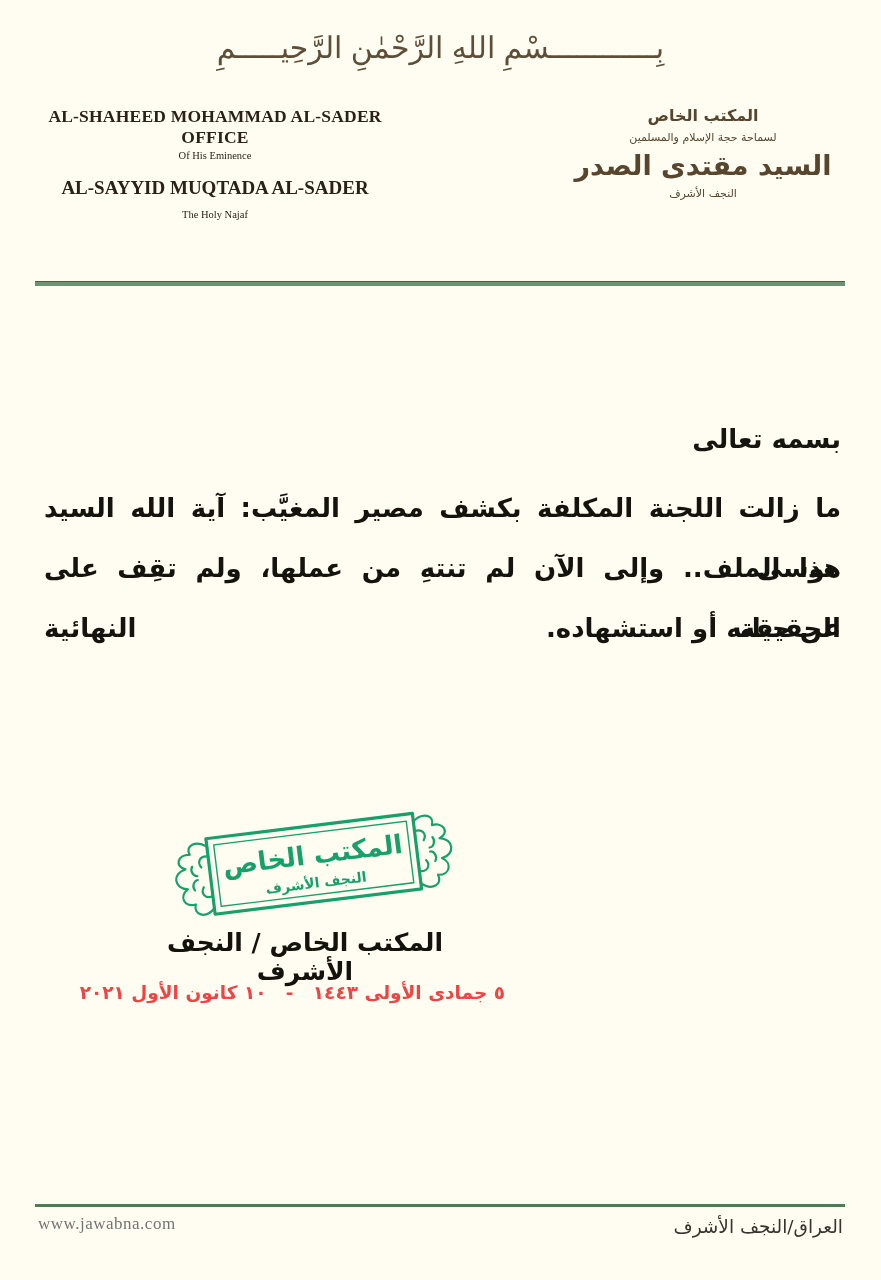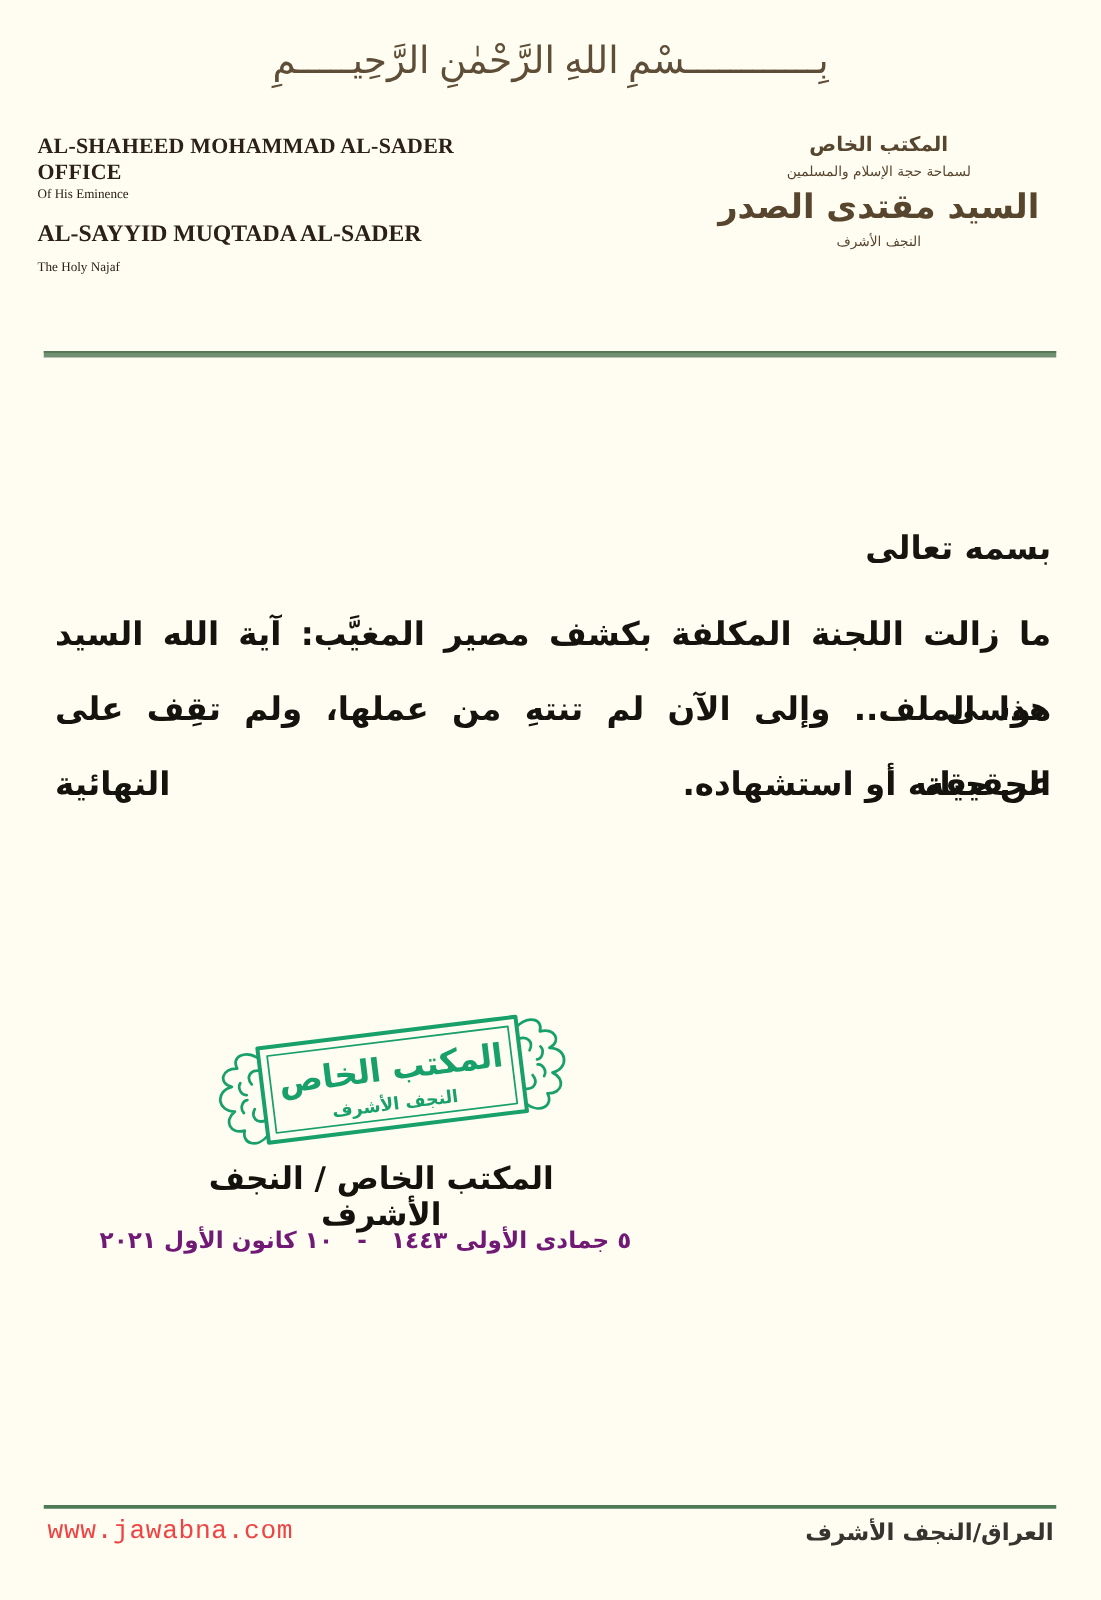--- a/index.html
+++ b/index.html
@@ -13,29 +13,29 @@
     color: #17150f;
   }
 
   
   .bismillah {
     position: absolute; top: 30px; left: 0; right: 0;
     text-align: center;
     font-size: 30px;
     color: #5f4e37;
     direction: rtl;
-    font-family: Liberation Serif, serif;
+    font-family: Liberation Sans, sans-serif;
   }
 
   
   .header-row {
     position: absolute; top: 106px; left: 30px; right: 28px;
     display: flex; justify-content: space-between; align-items: flex-start;
   }
-  .header-en { width: 370px; color: #2b2118;
+  .header-en { width: 370px; text-align: center; color: #2b2118;
     font-family: "Liberation Serif", serif; }
   .header-en .l1 { font-size: 17.5px; font-weight: bold; letter-spacing: .2px; }
   .header-en .l2 { font-size: 13px; margin-top: 12px; }
   .header-en .l3 { font-size: 10.5px; margin-top: 2px; }
   .header-en .l4 { font-size: 19px; font-weight: bold; margin-top: 16px; }
   .header-en .l5 { font-size: 10.5px; margin-top: 10px; }
 
   .header-ar { width: 300px; text-align: center; color: #57452e;
     direction: rtl; margin-top: -10px; }
   .header-ar .a1 { font-size: 17px; font-weight: bold; }
@@ -78,33 +78,33 @@
 
   
   .sig-office {
     position: absolute; top: 928px; left: 115px; width: 380px;
     direction: rtl; text-align: center;
     font-size: 25px; font-weight: bold; color: #14120c;
   }
   .sig-date {
     position: absolute; top: 982px; left: 105px; width: 400px;
     direction: rtl; text-align: center;
-    font-size: 18.5px; font-weight: bold; color: #701a75;
+    font-size: 18.5px; font-weight: bold; color: #ef4444;
     white-space: pre;
   }
 
   
   .footer-url {
     position: absolute; top: 1214px; left: 38px;
-    font-family: Liberation Mono, monospace;
-    font-size: 21px; color: #ef4444; letter-spacing: .5px;
+    font-family: Liberation Serif, serif;
+    font-size: 17px; color: #737373; letter-spacing: .5px;
   }
   .footer-loc {
     position: absolute; top: 1216px; right: 38px;
-    direction: rtl; font-size: 18.5px; font-weight: bold; color: #35342e; margin-left: 37px;
+    direction: rtl; font-size: 18.5px; font-weight: normal; color: #35342e; margin-left: 37px;
   }
 </style>
 </head>
 <body>
 
 <div class="page">
 
   <div class="bismillah">بِــــــــــــسْمِ اللهِ الرَّحْمٰنِ الرَّحِيـــــمِ</div>
 
   <div class="header-row">

